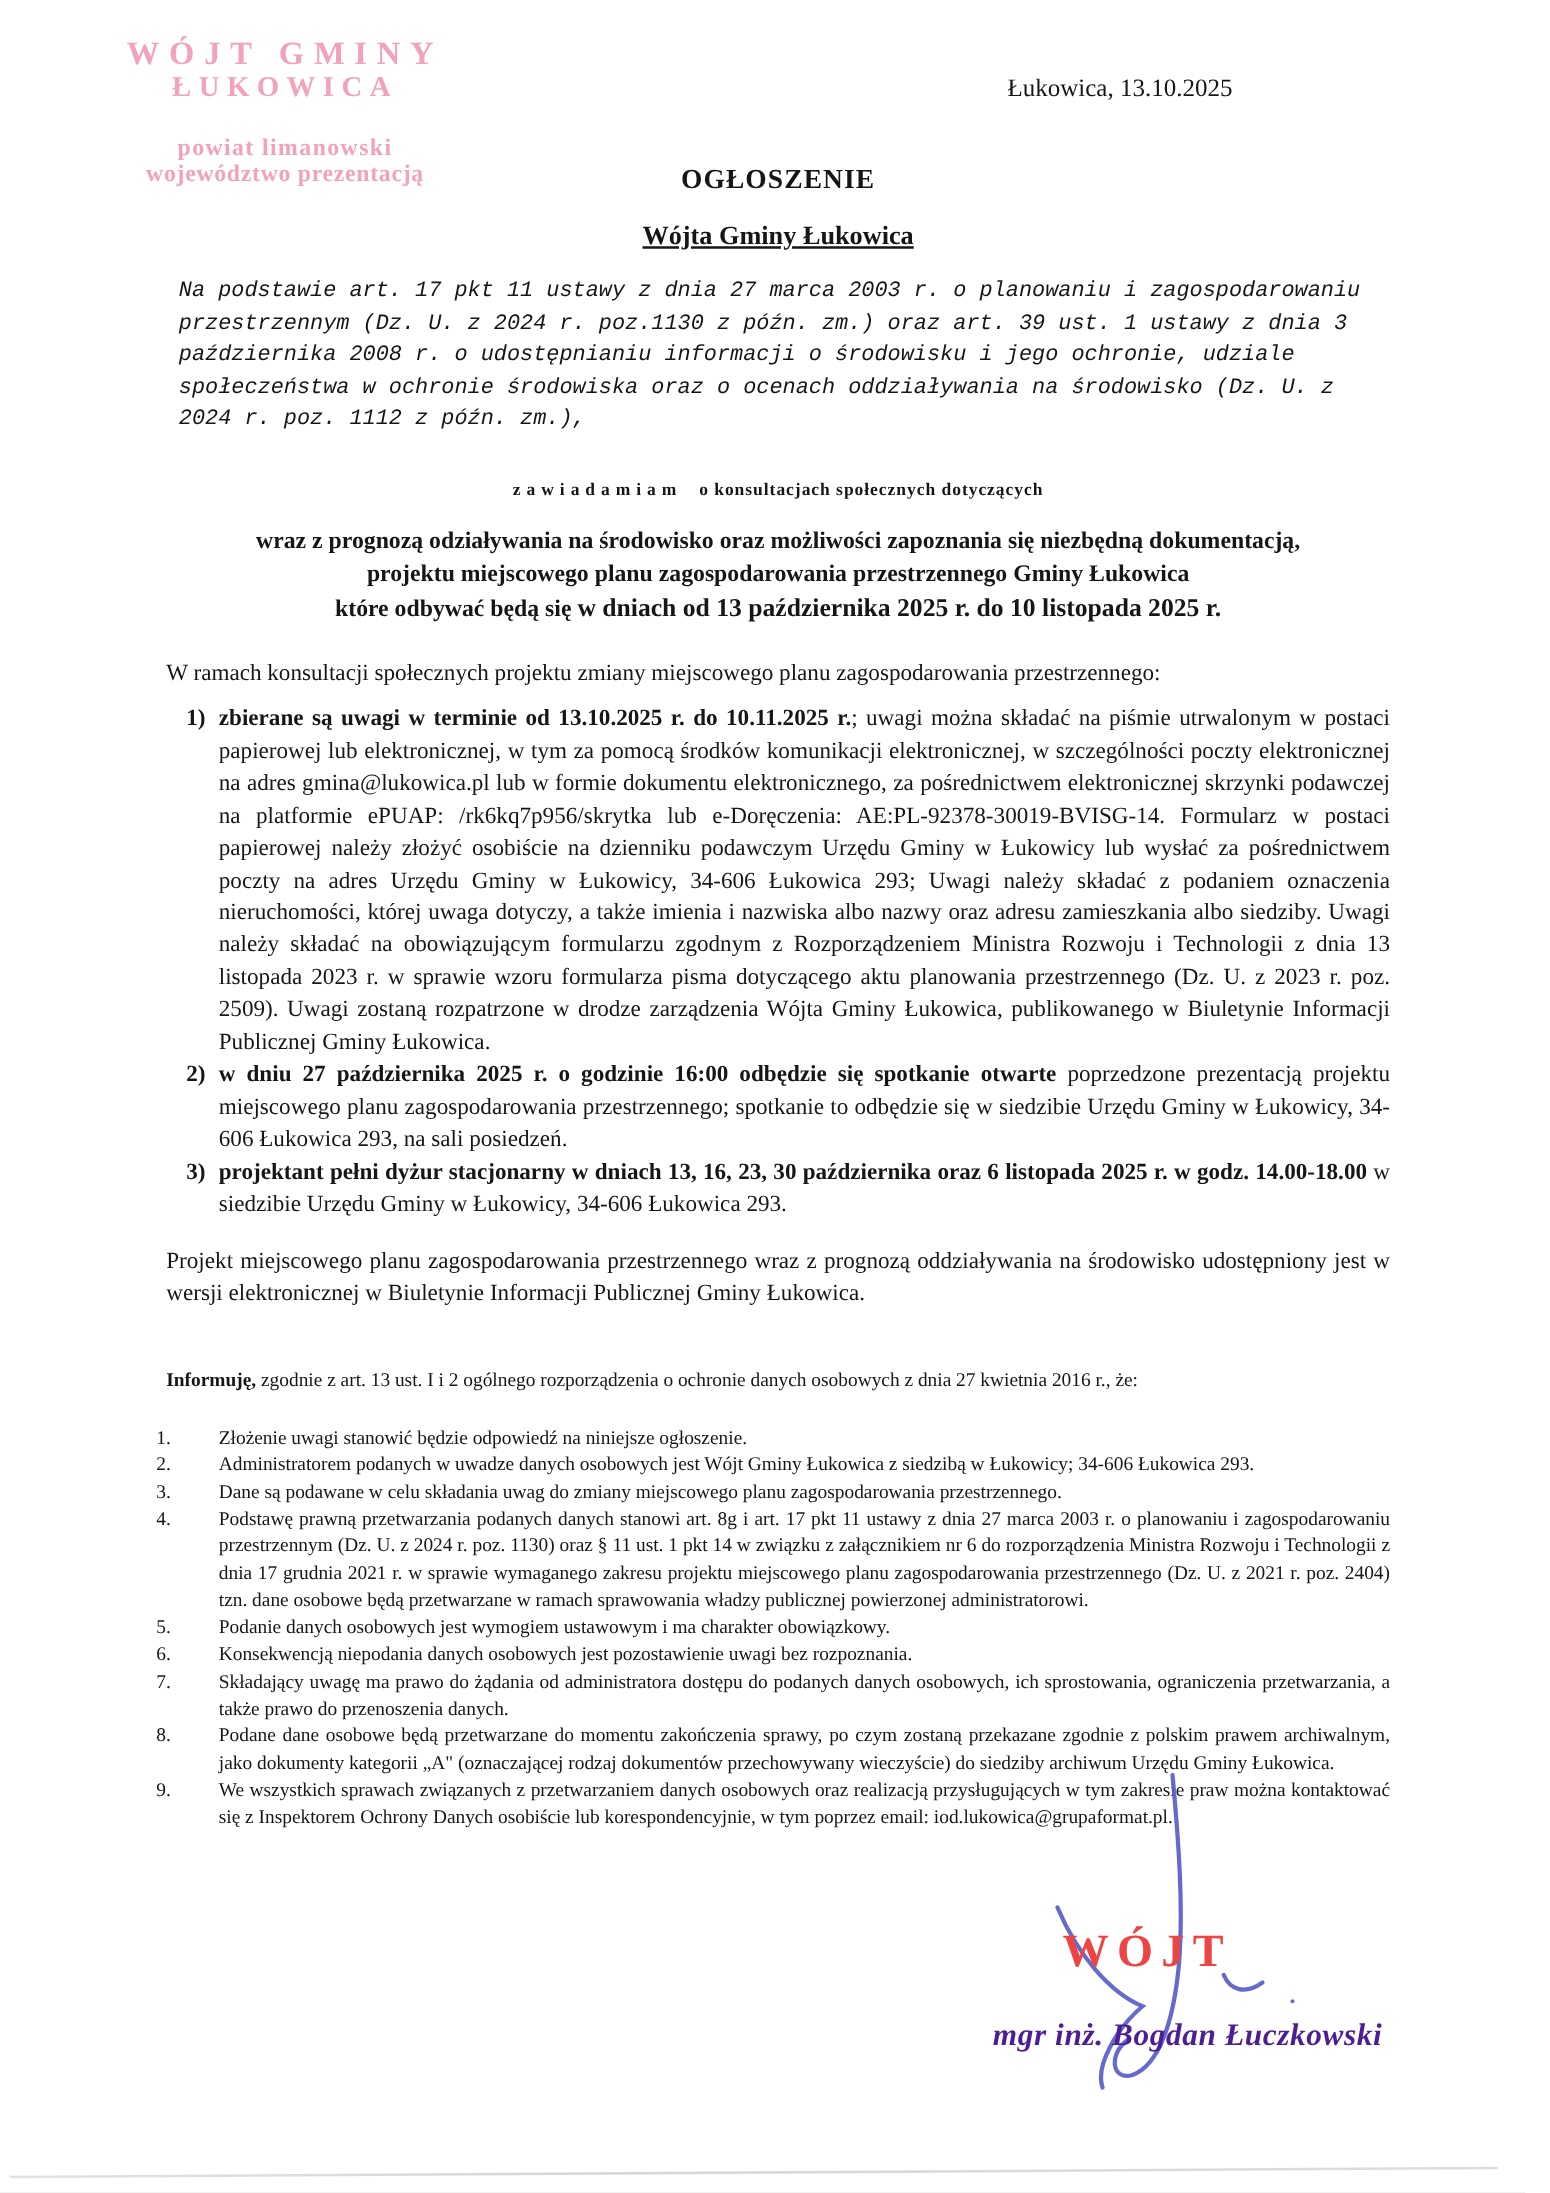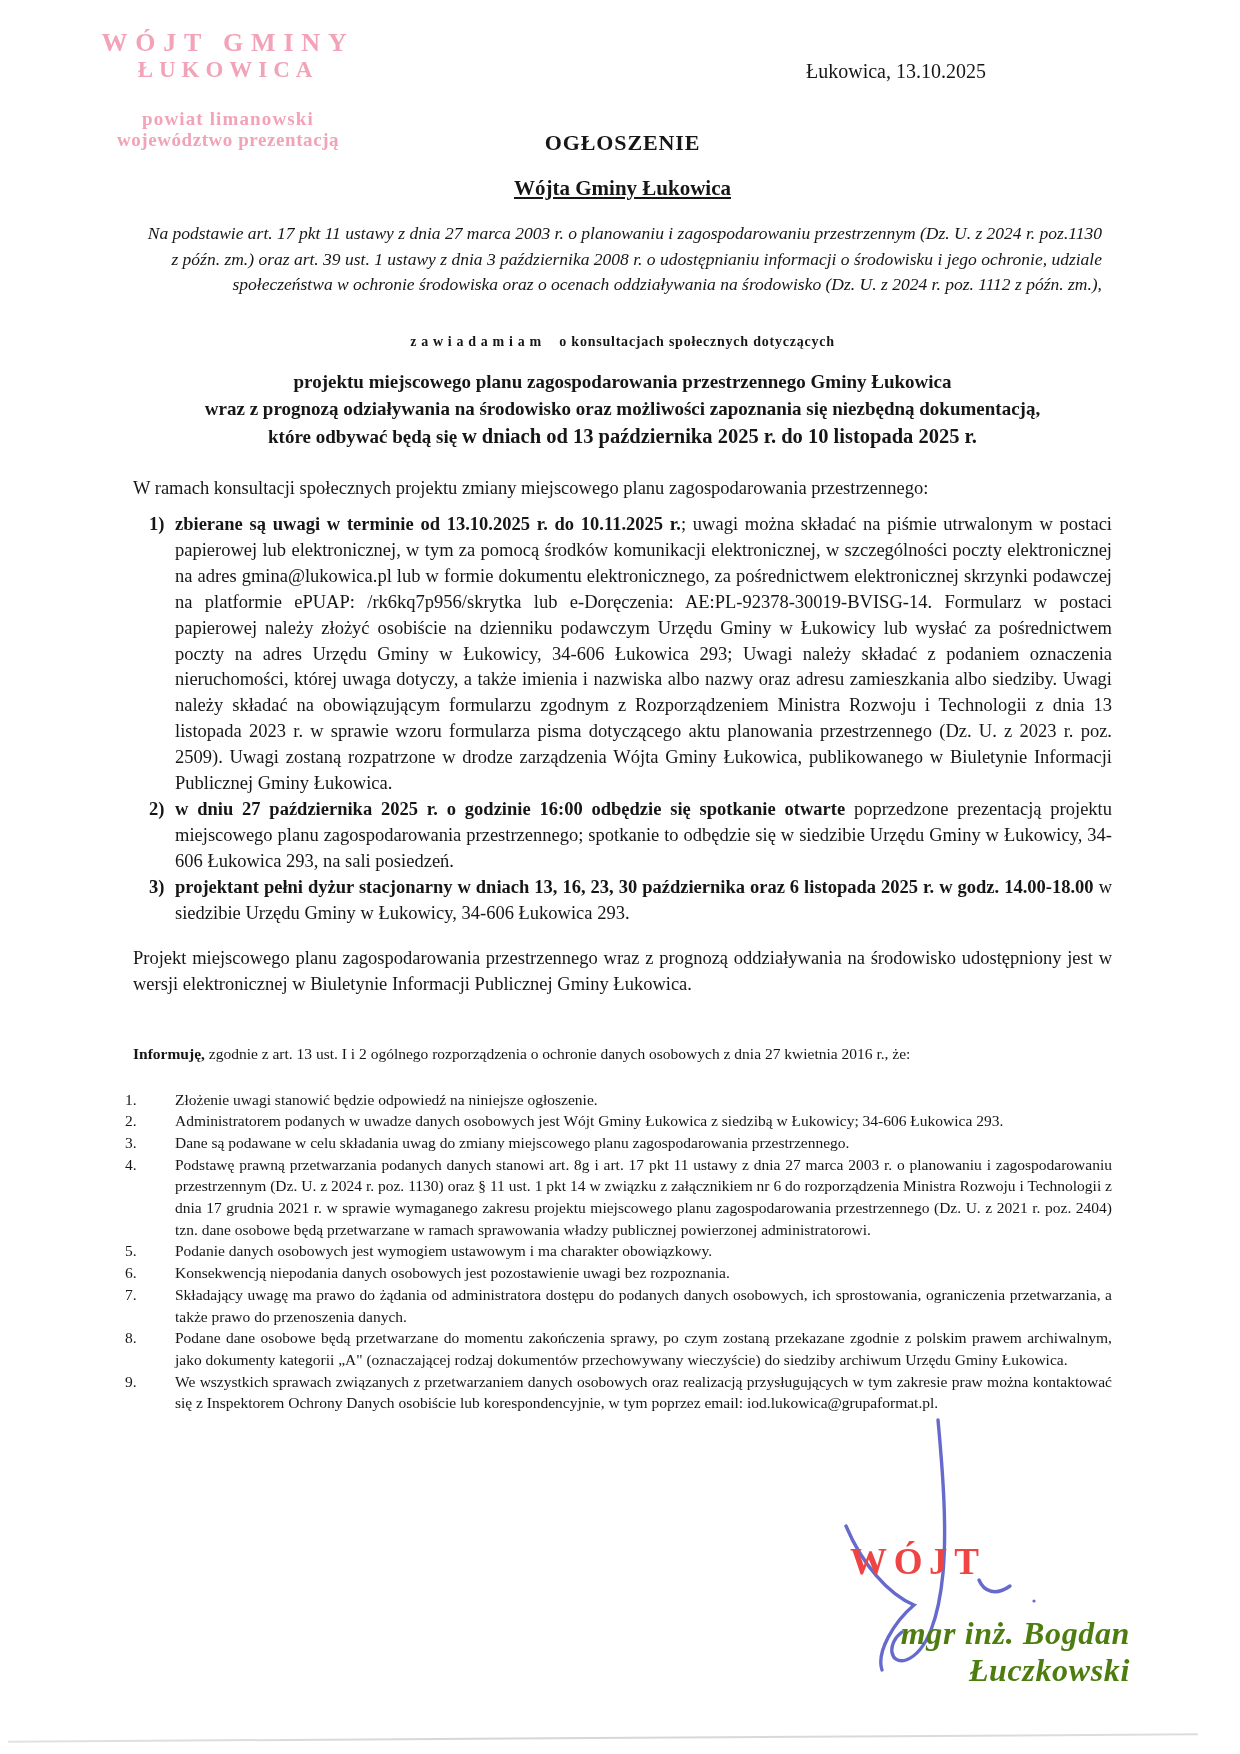--- a/index.html
+++ b/index.html
@@ -21,22 +21,22 @@
   .hstamp .l2{font-size:23px;letter-spacing:0.26em;}
   .hstamp .l3{font-size:19px;letter-spacing:0.06em;font-weight:bold;margin-top:25px;}
   .hstamp .l4{font-size:19px;letter-spacing:0.03em;font-weight:bold;}
   
   .dateline{position:absolute;left:806px;top:60px;font-size:20px;}
   
   .content{position:absolute;left:133px;top:118px;width:979px;}
   .title{text-align:center;font-weight:bold;font-size:22px;letter-spacing:0.04em;margin:12px 0 0 0;}
   .subtitle{text-align:center;font-weight:bold;font-size:21px;margin:20px 0 0 0;text-decoration:underline;}
   .legal{
-    margin:20px 0 0 0;text-align:right;font-style:italic;
-    font-size:17.5px;line-height:25.5px;padding:0 10px;
+    margin:20px 0 0 0;text-align:left;font-style:italic;
+    font-size:17.5px;line-height:25.5px;padding:0 10px;font-family:Liberation Mono, monospace;
   }
   .announce{margin:36px 0 0 0;text-align:center;font-weight:bold;font-size:14px;}
   .announce .sp1{letter-spacing:0.34em;margin-right:10px;}
   .announce .sp2{letter-spacing:0.055em;}
   .subject{margin:18px 0 0 0;text-align:center;font-weight:bold;font-size:19px;line-height:27.5px;}
   .subject .big{font-size:20.5px;}
   .intro{margin:28px 0 0 0;font-size:18.5px;}
   .mainlist{margin:13px 0 0 0;}
   .mainlist .item{position:relative;padding-left:42px;text-align:justify;font-size:18.5px;line-height:25.9px;}
   .mainlist .num{position:absolute;left:16px;font-weight:bold;}
@@ -47,22 +47,22 @@
   .rodolist .item{position:relative;padding-left:42px;text-align:justify;font-size:15.5px;line-height:21.7px;}
   .rodolist .num{position:absolute;left:-8px;width:30px;text-align:left;}
   .b{font-weight:bold;}
   
   .sig-svg{position:absolute;left:796px;top:1408px;}
   .sig-stamp-title{
     position:absolute;left:850px;top:1540px;width:240px;text-align:left;
     color:#ef4444;font-weight:bold;font-size:37px;letter-spacing:0.18em;
   }
   .sig-stamp-name{
-    position:absolute;left:770px;top:1615px;width:360px;text-align:right;
-    color:#4d7c0f;font-weight:bold;font-style:italic;font-size:32px;letter-spacing:0.02em;
+    position:absolute;left:770px;top:1615px;width:360px;text-align:center;
+    color:#4c1d95;font-weight:bold;font-style:italic;font-size:25px;letter-spacing:0.02em;
   }
   
   .scanline{
     position:absolute;left:8px;top:1737px;width:1190px;height:2px;
     background:linear-gradient(to right,#e2e2e2,#d6d6d6 40%,#dddddd);
     transform:rotate(-0.35deg);
   }
 </style>
 </head>
 <body>
@@ -83,22 +83,22 @@
     <div class="subtitle">Wójta Gminy Łukowica</div>
 
     <div class="legal">Na podstawie art. 17 pkt 11 ustawy z dnia 27 marca 2003 r. o planowaniu i zagospodarowaniu przestrzennym (Dz. U. z 2024 r. poz.1130 z późn. zm.) oraz art. 39 ust. 1 ustawy z dnia 3 października 2008 r. o udostępnianiu informacji o środowisku i jego ochronie, udziale społeczeństwa w ochronie środowiska oraz o ocenach oddziaływania na środowisko (Dz. U. z 2024 r. poz. 1112 z późn. zm.),</div>
 
     <div class="announce">
       <span class="sp1">zawiadamiam</span>
       <span class="sp2">o konsultacjach społecznych dotyczących</span>
     </div>
 
     <div class="subject">
+      <div>wraz z prognozą odziaływania na środowisko oraz możliwości zapoznania się niezbędną dokumentacją,</div>
       <div>projektu miejscowego planu zagospodarowania przestrzennego Gminy Łukowica</div>
-      <div>wraz z prognozą odziaływania na środowisko oraz możliwości zapoznania się niezbędną dokumentacją,</div>
       <div><span>które odbywać będą się </span><span class="big">w dniach od 13 października 2025 r. do 10 listopada 2025 r.</span></div>
     </div>
 
     <div class="intro">W ramach konsultacji społecznych projektu zmiany miejscowego planu zagospodarowania przestrzennego:</div>
 
     <div class="mainlist">
       <div class="item">
         <span class="num">1)</span><span class="b">zbierane są uwagi w terminie od 13.10.2025 r. do 10.11.2025 r.</span><span>; uwagi można składać na piśmie utrwalonym w postaci papierowej lub elektronicznej, w tym za pomocą środków komunikacji elektronicznej, w szczególności poczty elektronicznej na adres gmina@lukowica.pl lub w formie dokumentu elektronicznego, za pośrednictwem elektronicznej skrzynki podawczej na platformie ePUAP: /rk6kq7p956/skrytka lub e-Doręczenia: AE:PL-92378-30019-BVISG-14. Formularz w postaci papierowej należy złożyć osobiście na dzienniku podawczym Urzędu Gminy w Łukowicy lub wysłać za pośrednictwem poczty na adres Urzędu Gminy w Łukowicy, 34-606 Łukowica 293; Uwagi należy składać z podaniem oznaczenia nieruchomości, której uwaga dotyczy, a także imienia i nazwiska albo nazwy oraz adresu zamieszkania albo siedziby. Uwagi należy składać na obowiązującym formularzu zgodnym z Rozporządzeniem Ministra Rozwoju i Technologii z dnia 13 listopada 2023 r. w sprawie wzoru formularza pisma dotyczącego aktu planowania przestrzennego (Dz. U. z 2023 r. poz. 2509). Uwagi zostaną rozpatrzone w drodze zarządzenia Wójta Gminy Łukowica, publikowanego w Biuletynie Informacji Publicznej Gminy Łukowica.</span>
       </div>
       <div class="item">

